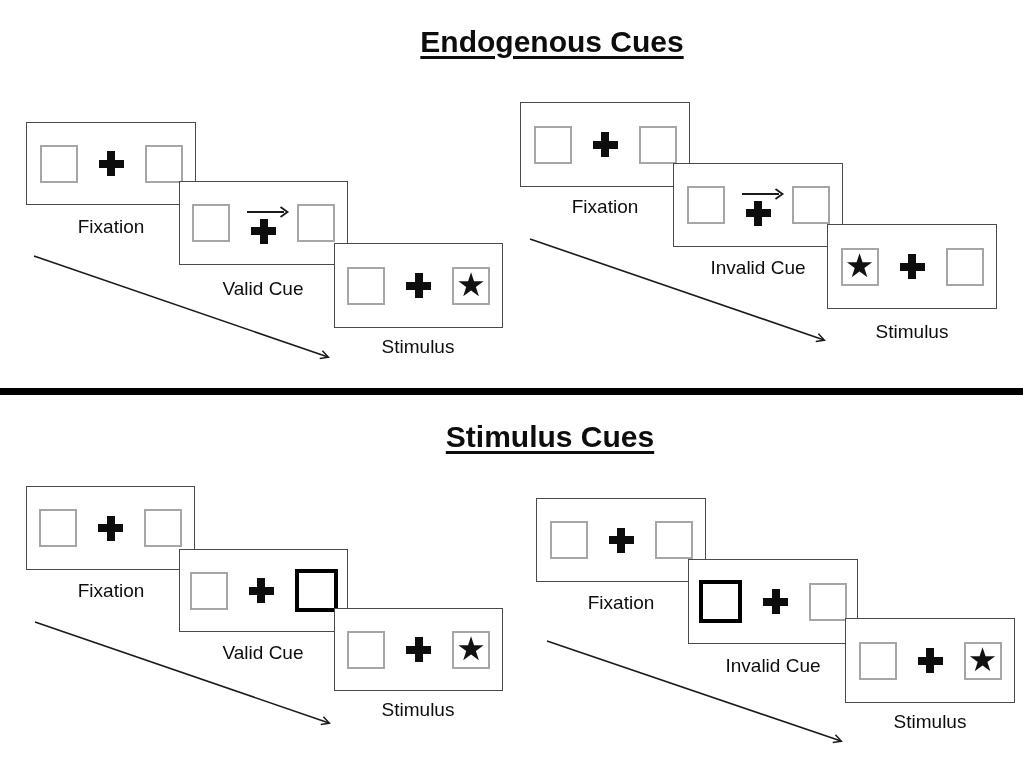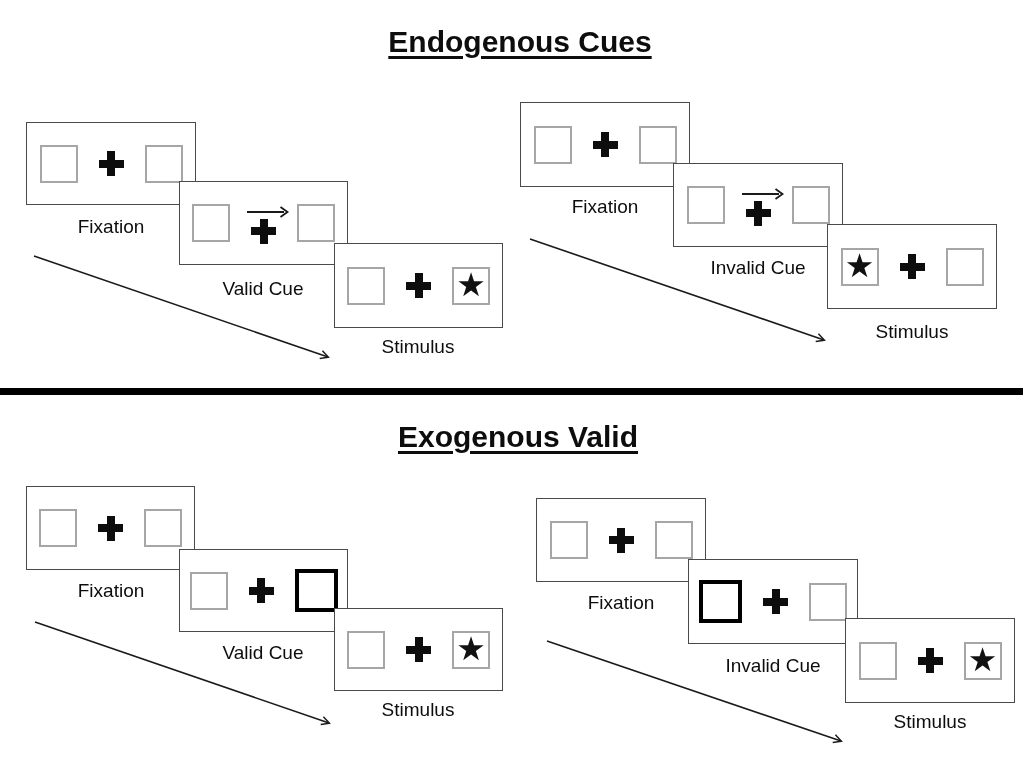--- a/index.html
+++ b/index.html
@@ -5,20 +5,21 @@
   html,body{margin:0;padding:0}
   body{
     width:1023px;height:767px;background:#ffffff;position:relative;overflow:hidden;
     font-family:"Liberation Sans",sans-serif;color:#0d0d0d;
   }
   .sec-title{
     position:absolute;transform:translateX(-50%);
     font-weight:bold;font-size:30px;line-height:36px;
     text-decoration:underline;text-underline-offset:4px;text-decoration-thickness:3px;
     white-space:nowrap;
+    margin-left:32px;
   }
   .panel{
     position:absolute;background:#ffffff;border:1px solid #4a4a4a;
     display:flex;align-items:center;justify-content:center;gap:21px;
     box-sizing:border-box;
   }
   .box{
     width:38px;height:38px;box-sizing:border-box;border:2px solid #a6a6a6;
     background:#ffffff;display:flex;align-items:center;justify-content:center;
     flex:0 0 auto;
@@ -113,21 +114,21 @@
   <div class="box"></div>
 </div>
 <div class="plabel" style="left:912px;top:321px">Stimulus</div>
 
 <svg class="tl-arrow" style="left:524px;top:231px" width="312" height="118" viewBox="0 0 312 118">
   <line x1="6" y1="8" x2="300" y2="109" stroke-width="1.6" marker-end="url(#vhead)"></line>
 </svg>
 
 <div class="divider"></div>
 
-<div class="sec-title" style="left:518px;top:419px">Exogenous Valid</div>
+<div class="sec-title" style="left:518px;top:419px">Stimulus Cues</div>
 
 <div class="panel" style="left:26px;top:486px;width:169px;height:84px">
   <div class="box"></div>
   <div class="plus"></div>
   <div class="box"></div>
 </div>
 <div class="plabel" style="left:111px;top:580px">Fixation</div>
 
 <div class="panel" style="left:179px;top:549px;width:169px;height:83px">
   <div class="box"></div>

